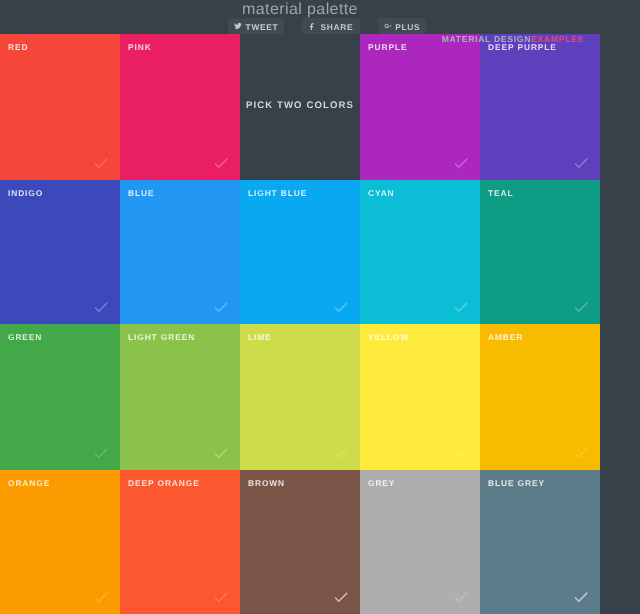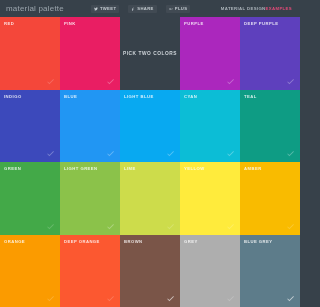--- a/index.html
+++ b/index.html
@@ -10,20 +10,21 @@
   }
 
   
   #header {
     position:relative;
     height:17px; width:300px;
     background:#37414a;
     display:flex; align-items:center;
     padding:0 6px;
     z-index:5;
+    flex-direction:column;
   }
   #brand {
     font-size:8px;
     color:#9aa4ac;
     letter-spacing:.2px;
     white-space:nowrap;
   }
   #social {
     display:flex; align-items:center;
     gap:9px;

